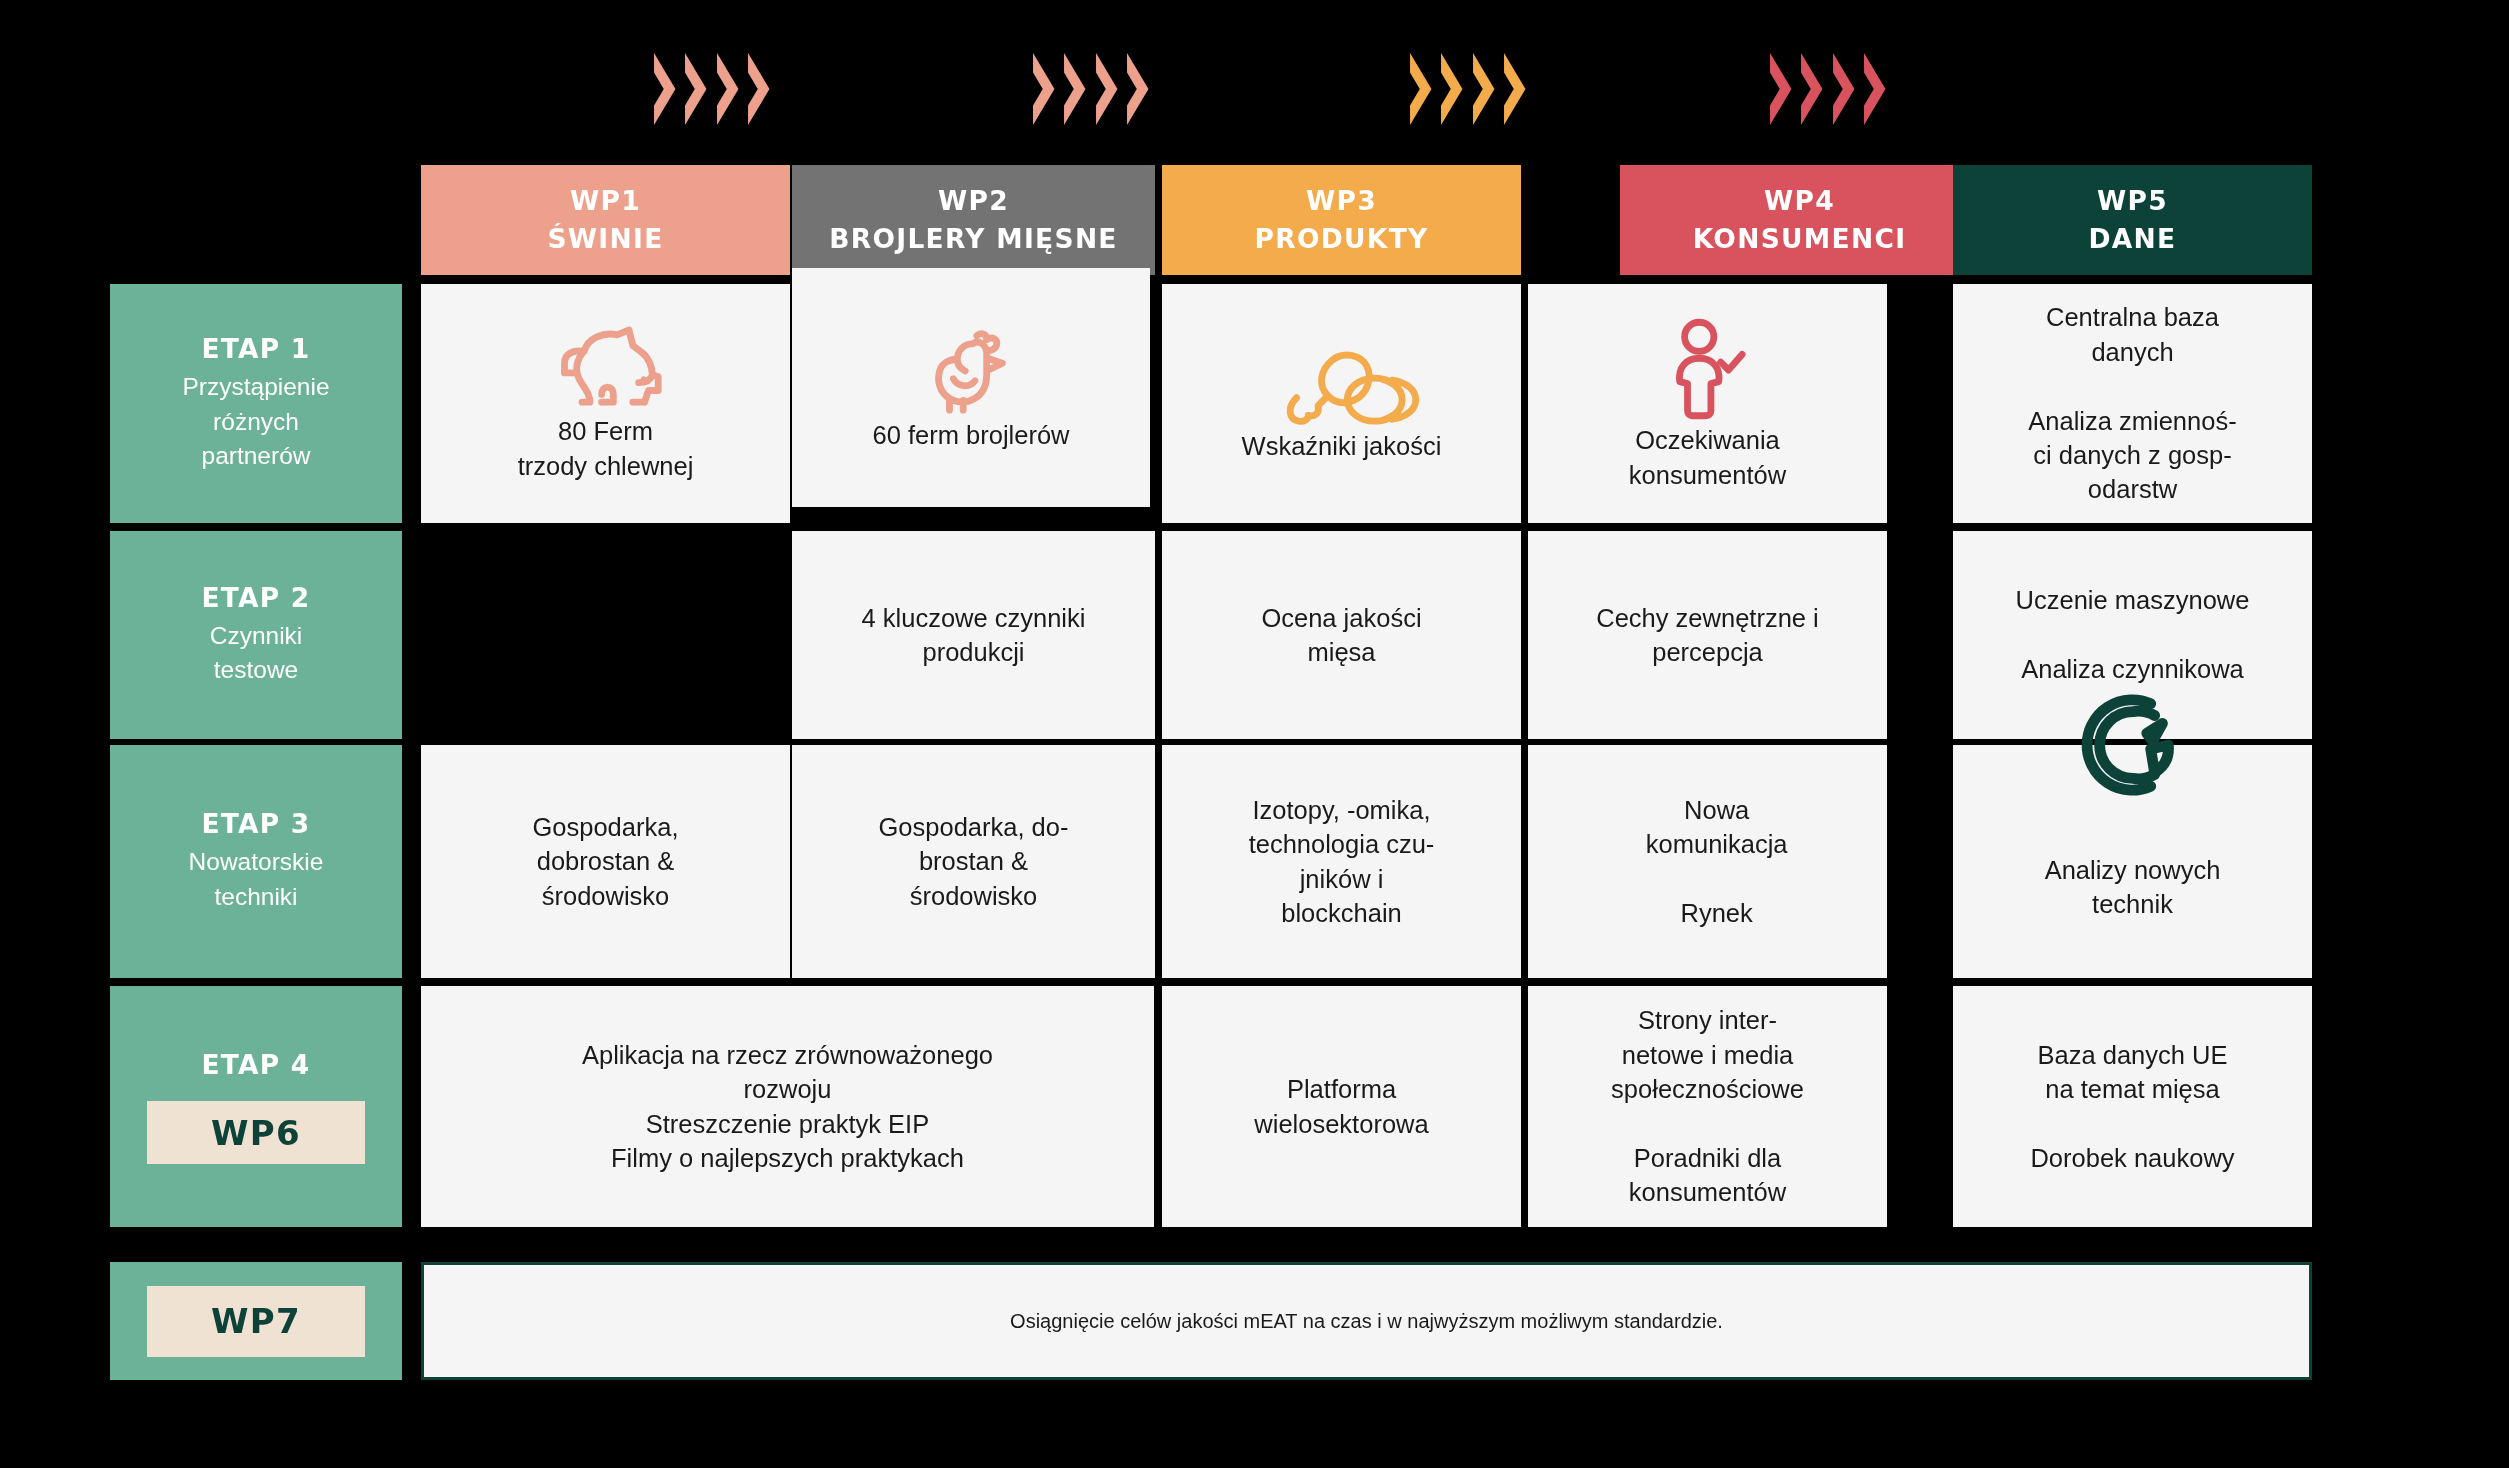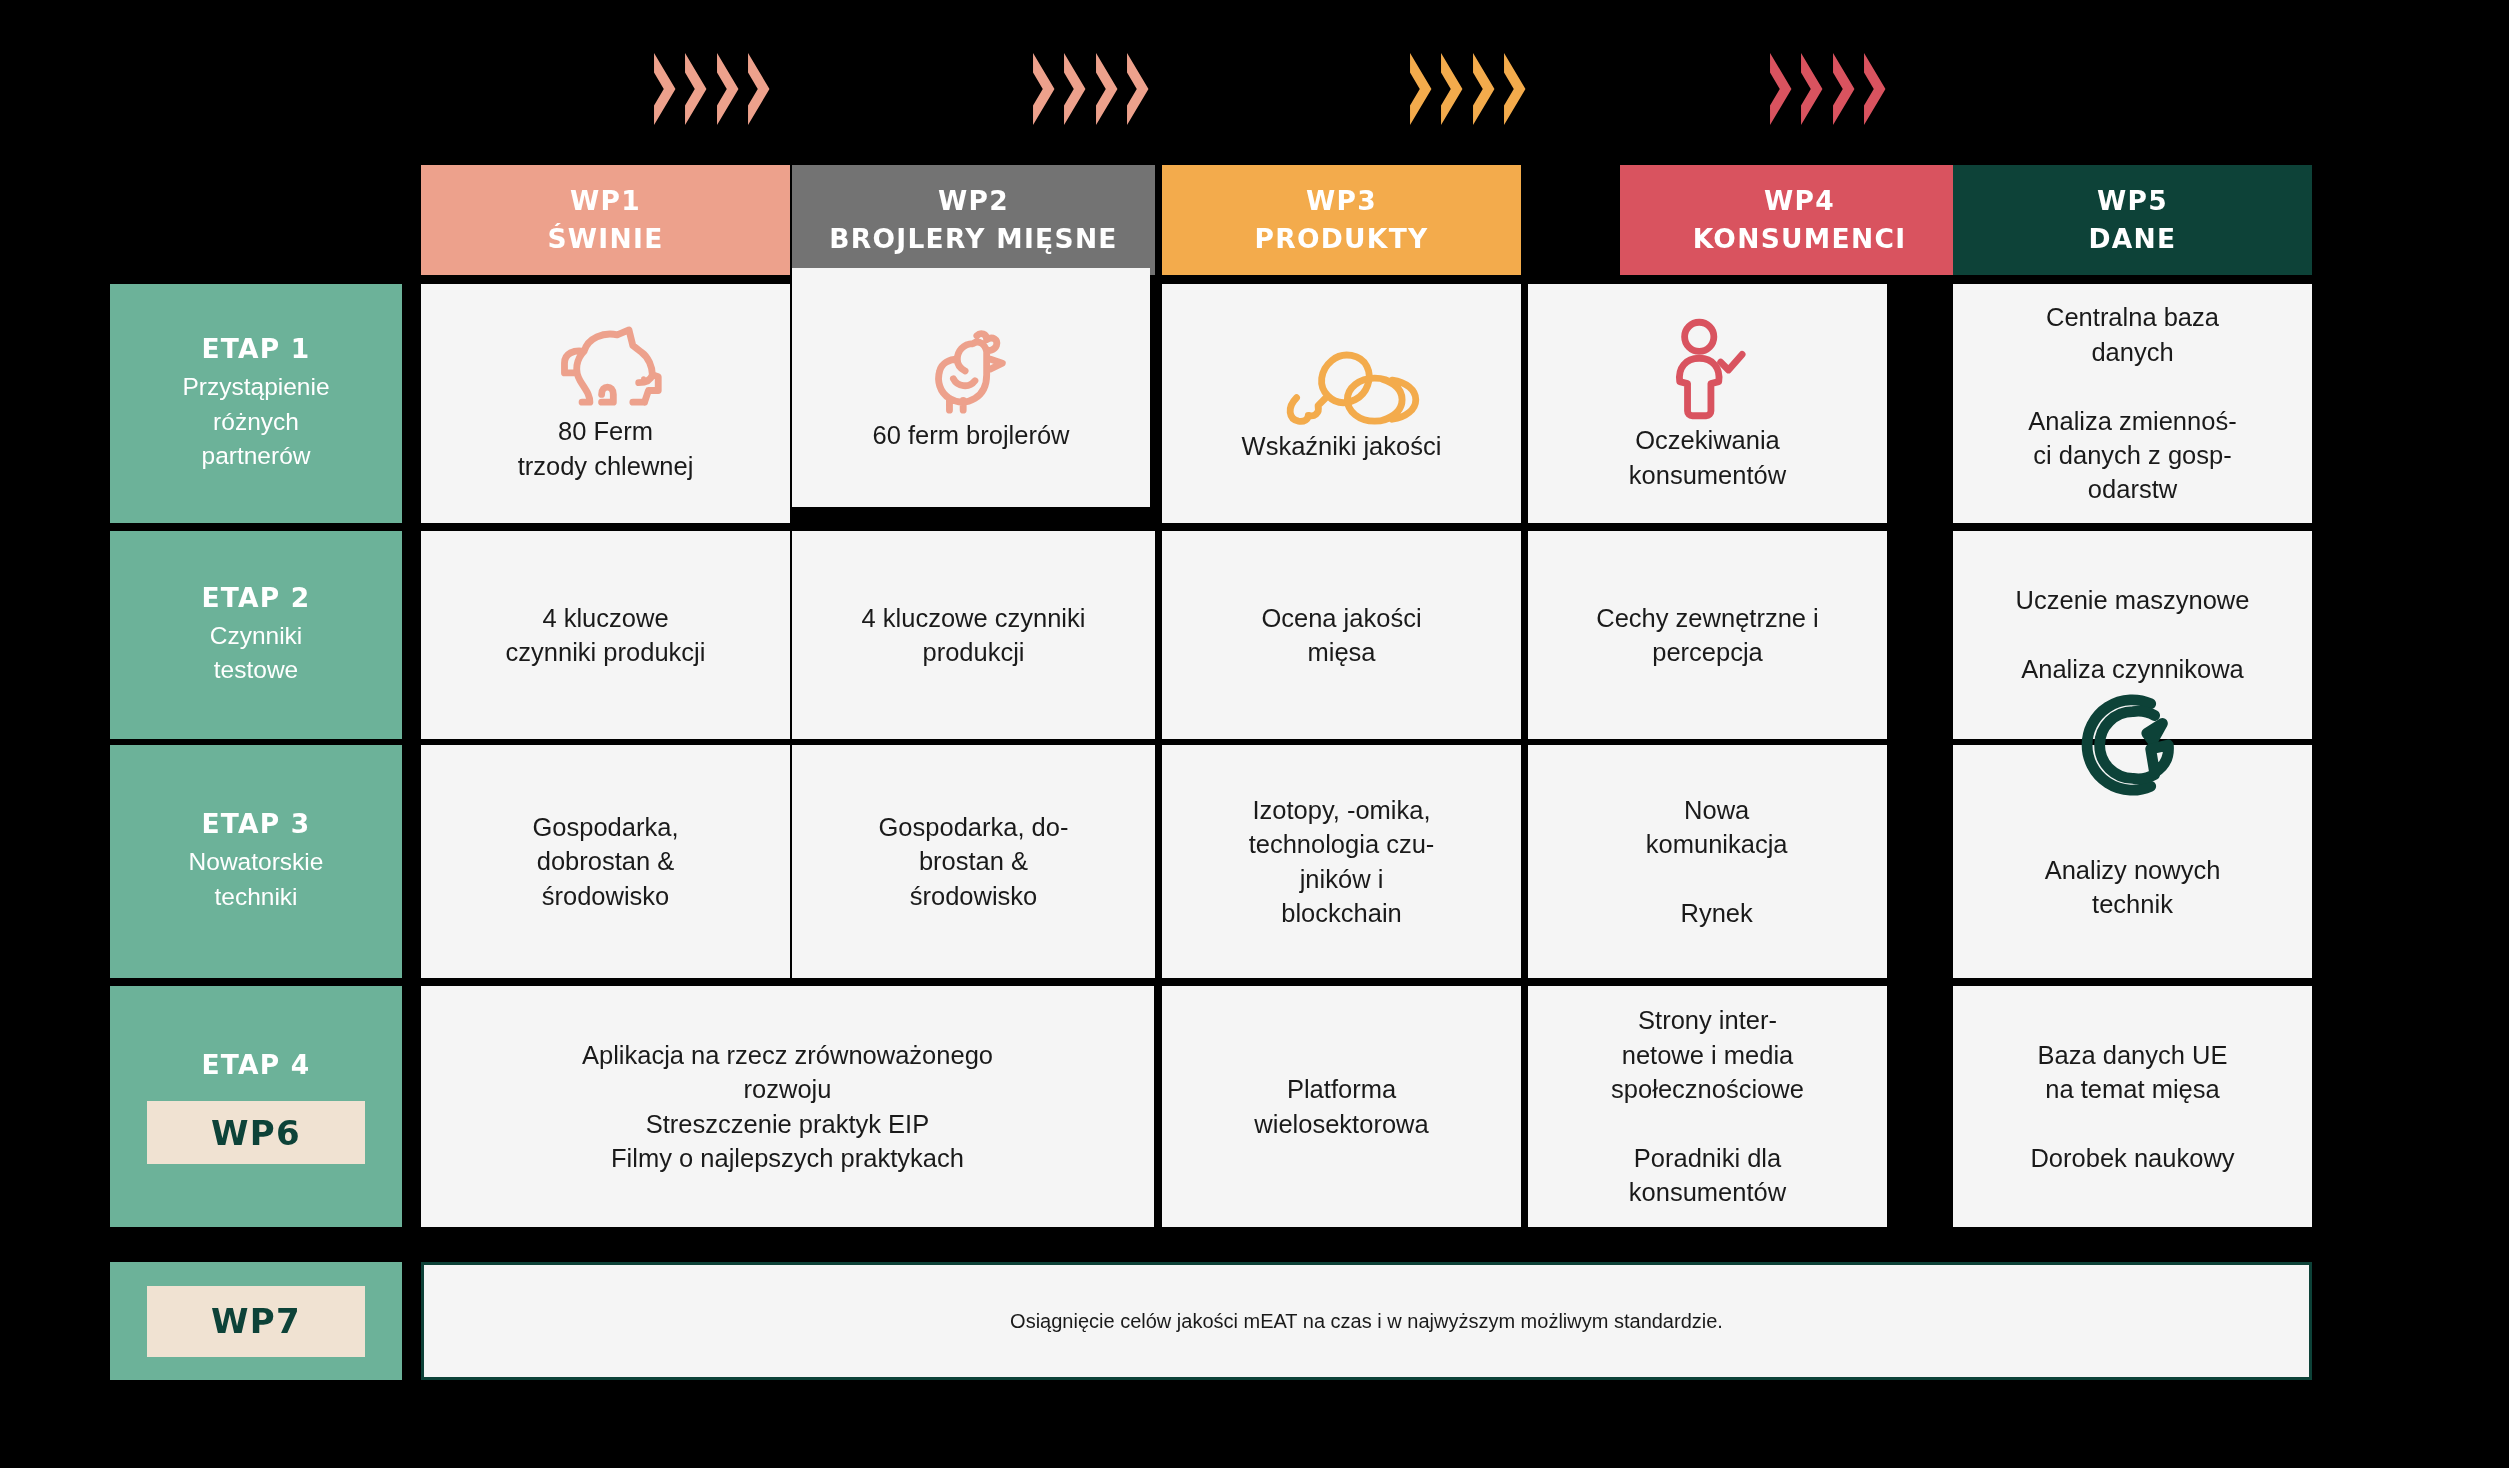--- a/index.html
+++ b/index.html
@@ -318,26 +318,20 @@
         <div class="cell-text">
           <p>Centralna baza</p>
           <p>danych</p>
           <div class="blank-line"></div>
           <p>Analiza zmiennoś-</p>
           <p>ci danych z gosp-</p>
           <p>odarstw</p>
         </div>
       </div>
 
-    <div class="cell content" id="c_r2c1" style="left: 421px; top: 531px; width: 369px; height: 208px; background: rgb(245, 245, 245);">
-        <div class="cell-text">
-          <p>4 kluczowe</p>
-          <p>czynniki produkcji</p>
-        </div>
-      </div>
     <div class="cell content" id="c_r2c2" style="left: 792px; top: 531px; width: 363px; height: 208px; background: rgb(245, 245, 245);">
         <div class="cell-text">
           <p>4 kluczowe czynniki</p>
           <p>produkcji</p>
         </div>
       </div>
     <div class="cell content" id="c_r2c3" style="left: 1162px; top: 531px; width: 359px; height: 208px; background: rgb(245, 245, 245);">
         <div class="cell-text">
           <p>Ocena jakości</p>
           <p>mięsa</p>

